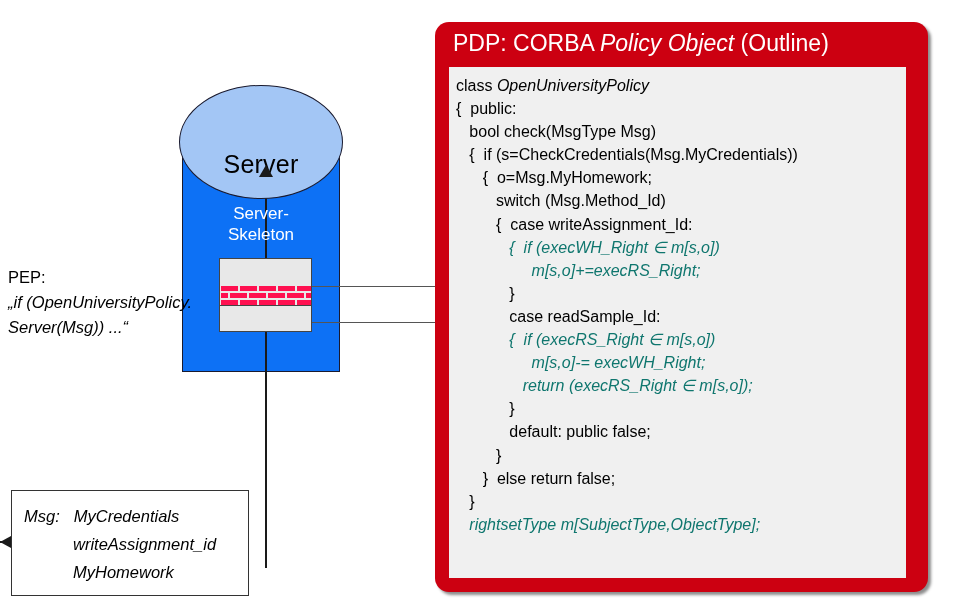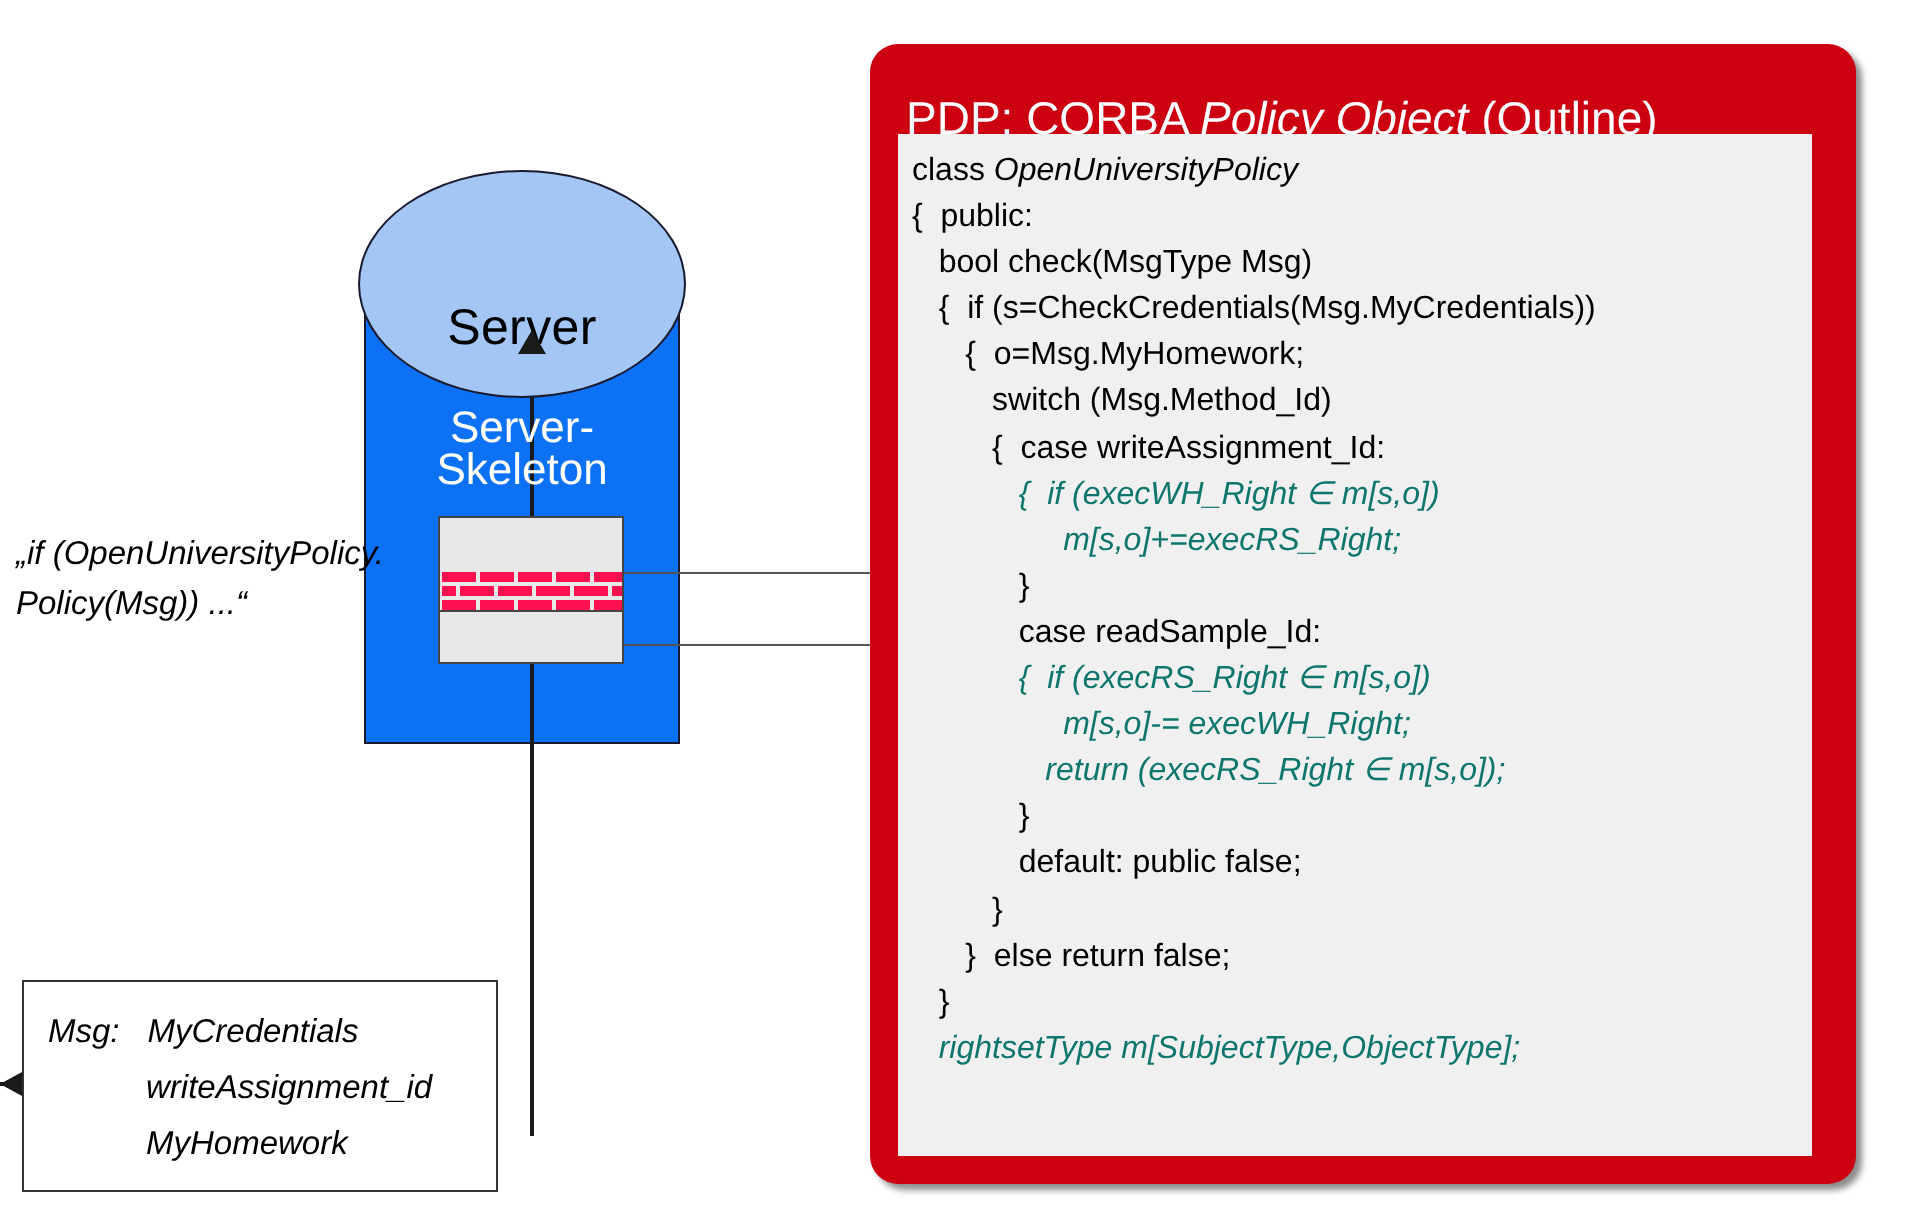--- a/index.html
+++ b/index.html
@@ -49,21 +49,21 @@
     letter-spacing: .2px;
     margin-top: 32px;
   }
   #server-skeleton-label {
     position: absolute;
     left: 182px;
     top: 203px;
     width: 158px;
     text-align: center;
     color: #ffffff;
-    font-size: 22px;
+    font-size: 17px;
     line-height: 21px;
     z-index: 5;
   }
 
   
   #pep-block {
     position: absolute;
     left: 219px;
     top: 258px;
     width: 93px;
@@ -206,21 +206,21 @@
     height: 570px;
     background: #cc0011;
     border-radius: 14px;
     box-shadow: 3px 3px 3px rgba(0,0,0,.45);
     box-sizing: border-box;
     z-index: 7;
   }
   #pdp-title {
     position: absolute;
     left: 18px;
-    top: 24px;
+    top: 8px;
     color: #ffffff;
     font-size: 23px;
     white-space: nowrap;
   }
   #pdp-title .ital { font-style: italic; }
   #pdp-code-area {
     position: absolute;
     left: 14px;
     top: 45px;
     right: 22px;
@@ -239,22 +239,23 @@
   }
   .code-line.blue {
     color: #0f766e;
     font-style: italic;
   }
 </style>
 </head>
 <body>
 
 <div id="pep-text">
+  <div class="pep-title">PEP:</div>
   <div class="pep-code">„if (OpenUniversityPolicy.</div>
-  <div class="pep-code">Policy(Msg)) ...“</div>
+  <div class="pep-code">Server(Msg)) ...“</div>
 </div>
 
 <div id="server-cylinder"></div>
 
 <div id="server-top-ellipse">
   <div id="server-label">Server</div>
 </div>
 
 <div id="server-skeleton-label">
   <span>Server-</span><br>

